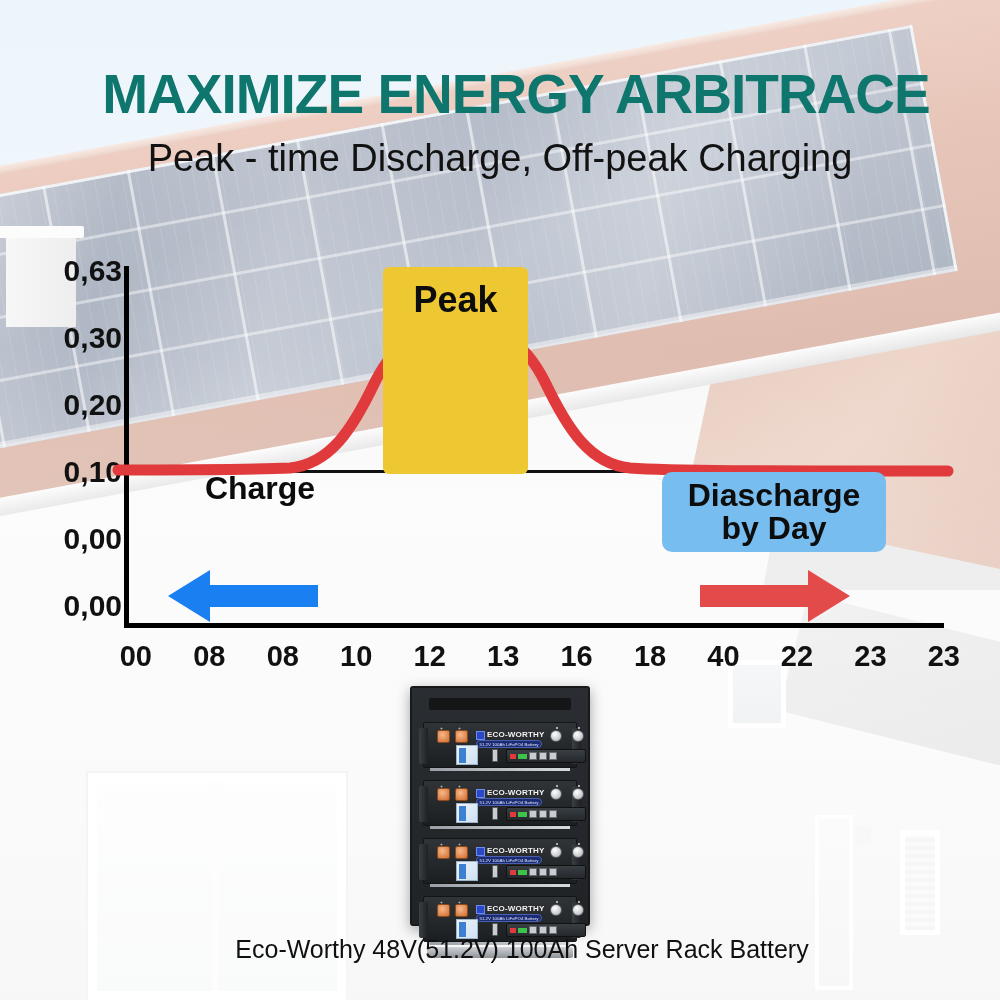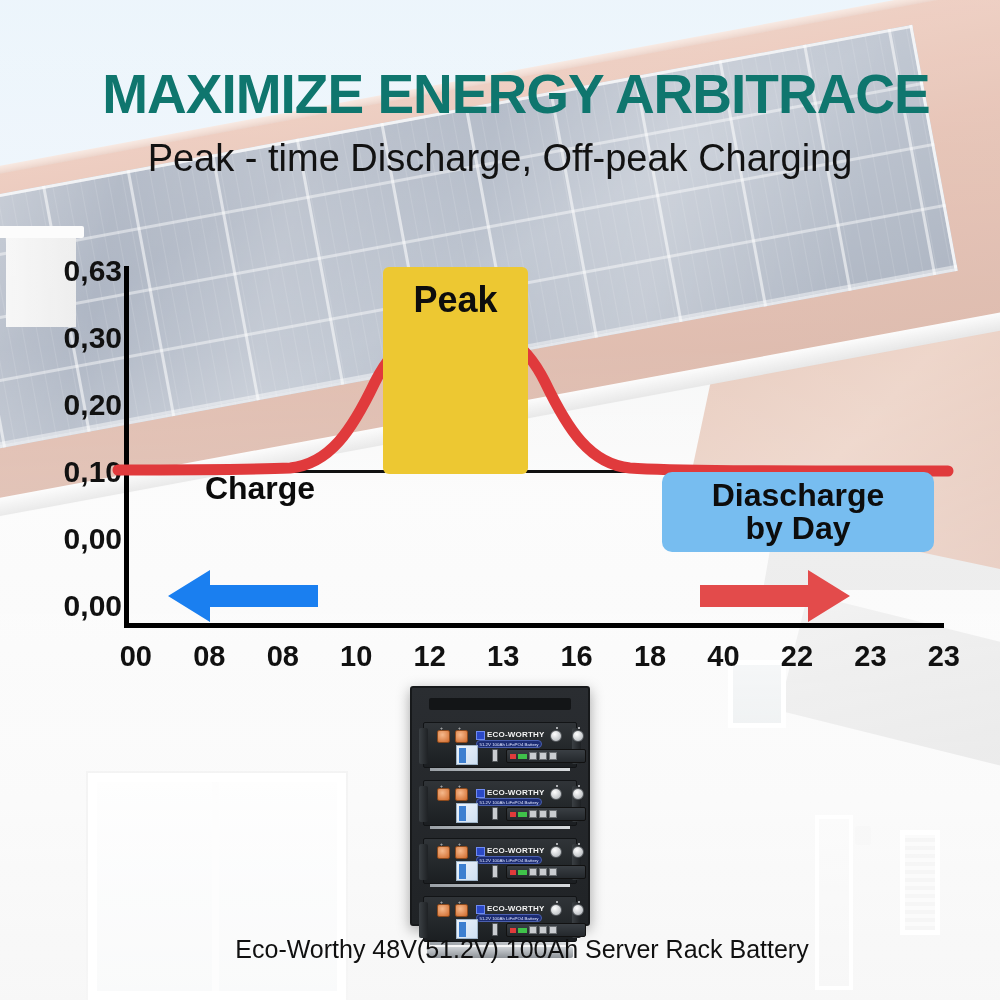--- a/index.html
+++ b/index.html
@@ -159,21 +159,21 @@
   svg#curve { position:absolute; left:0; top:0; width:1000px; height:1000px; overflow:visible; }
 
   .peak-box {
     position:absolute; left:383px; top:267px; width:145px; height:207px;
     background:#edc832; border-radius:6px;
     display:flex; justify-content:center; padding-top:12px;
   }
   .peak-box span { font-size:36px; font-weight:bold; color:#0d0d0d; }
 
   .discharge-box {
-    position:absolute; left:662px; top:472px; width:272px; height:80px;
+    position:absolute; left:662px; top:472px; width:224px; height:80px;
     background:#77bdf0; border-radius:10px;
     display:flex; flex-direction:column; align-items:center; justify-content:center;
     line-height:1.02;
   }
   .discharge-box span { font-size:32px; font-weight:bold; color:#0d0d0d; }
 
   .charge-label {
     position:absolute; left:150px; top:472px; width:220px; text-align:center;
     line-height:1.05;
   }

